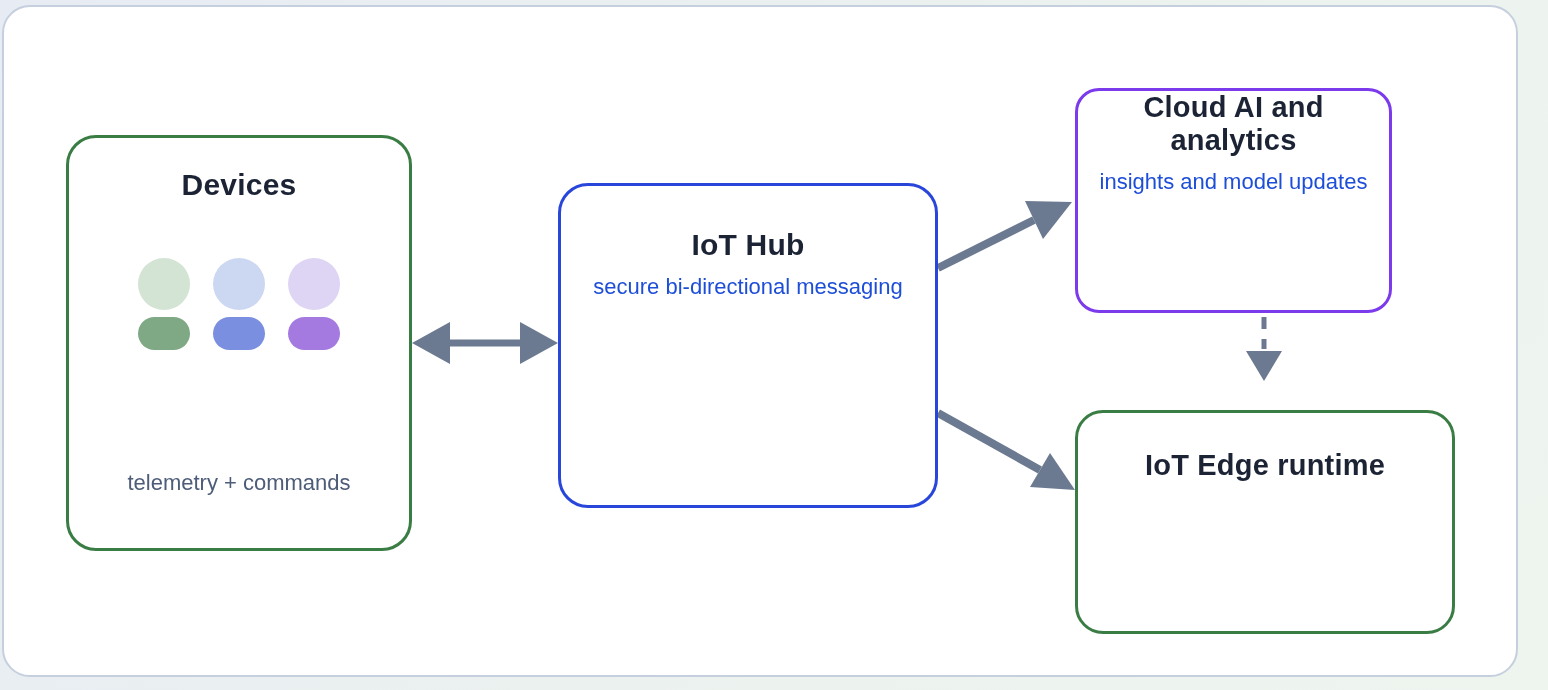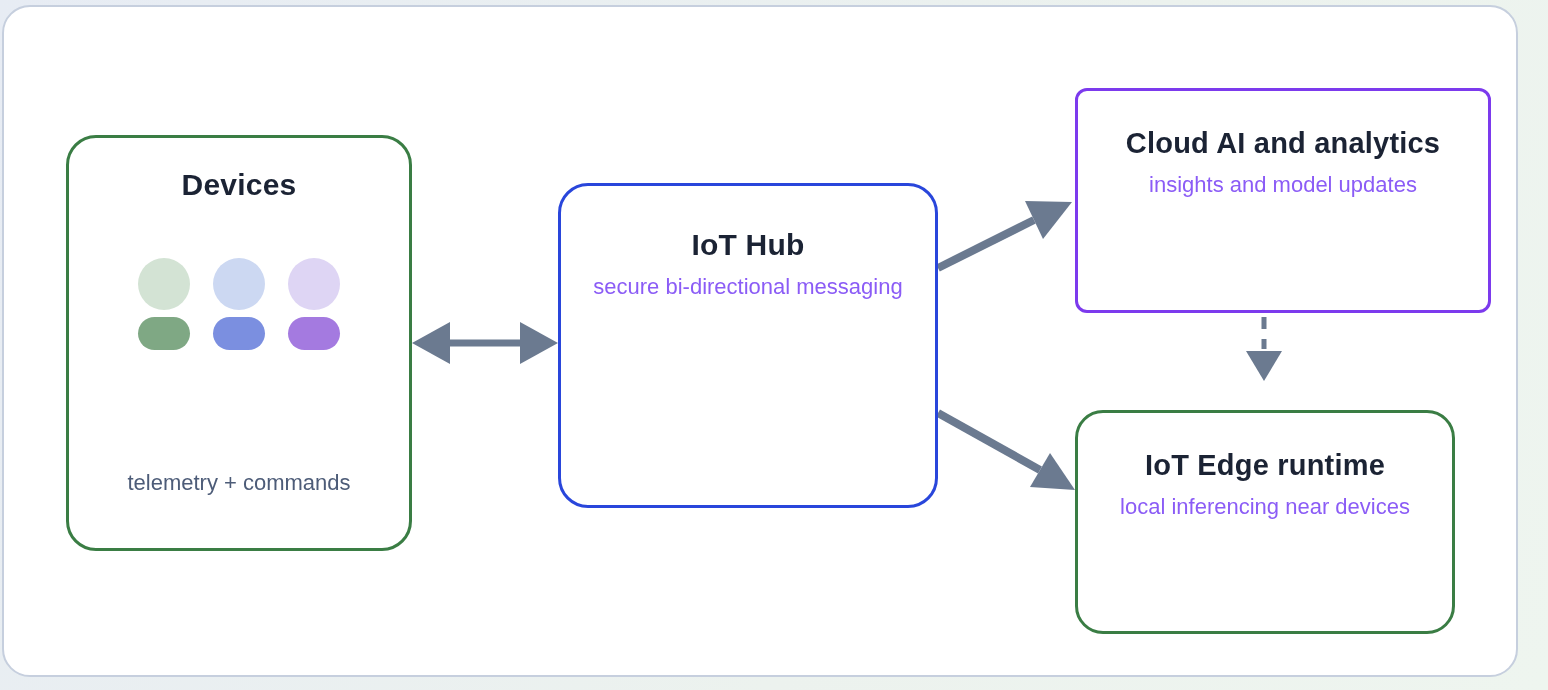--- a/index.html
+++ b/index.html
@@ -45,27 +45,27 @@
   .node-title {
     margin: 0;
     font-weight: bold;
     font-size: 29px;
     color: #1b2334;
     letter-spacing: 0.2px;
   }
   .node-caption {
     margin: 12px 0 0 0;
     font-size: 22px;
-    color: #8b5cf6;
+    color: #1d4ed8;
   }
   .node-devices  { left: 66px;  top: 135px; width: 346px; height: 416px; padding-top: 30px; }
   .node-devices .node-title { font-size: 30px; }
   .node-hub      { left: 558px; top: 183px; width: 380px; height: 325px; padding-top: 42px; }
   .node-hub .node-title { font-size: 30px; }
-  .node-cloud    { left: 1075px; top: 88px;  width: 416px; height: 225px; padding-top: 36px; border-radius: 12px; }
+  .node-cloud    { left: 1075px; top: 88px;  width: 317px; height: 225px; border-radius: 24px; }
   .node-edge     { left: 1075px; top: 382px; width: 380px; height: 224px; padding-top: 36px; border-radius: 28px; margin-top: 28px; }
   .avatar-grid {
     margin-top: 56px;
     display: flex;
     justify-content: center;
     gap: 23px;
   }
   .avatar {
     display: flex;
     flex-direction: column;
@@ -144,15 +144,14 @@
     <p class="devices-caption">telemetry + commands</p>
   </div>
 
   <div class="node node-cloud" style="border-color: rgb(124, 58, 237);">
     <h2 class="node-title">Cloud AI and analytics</h2>
     <p class="node-caption">insights and model updates</p>
   </div>
 
   <div class="node node-edge" style="border-color: rgb(58, 125, 68);">
     <h2 class="node-title">IoT Edge runtime</h2>
-    <p class="node-caption">local inferencing near devices</p>
   </div>
 </div>
 
 </body></html>

